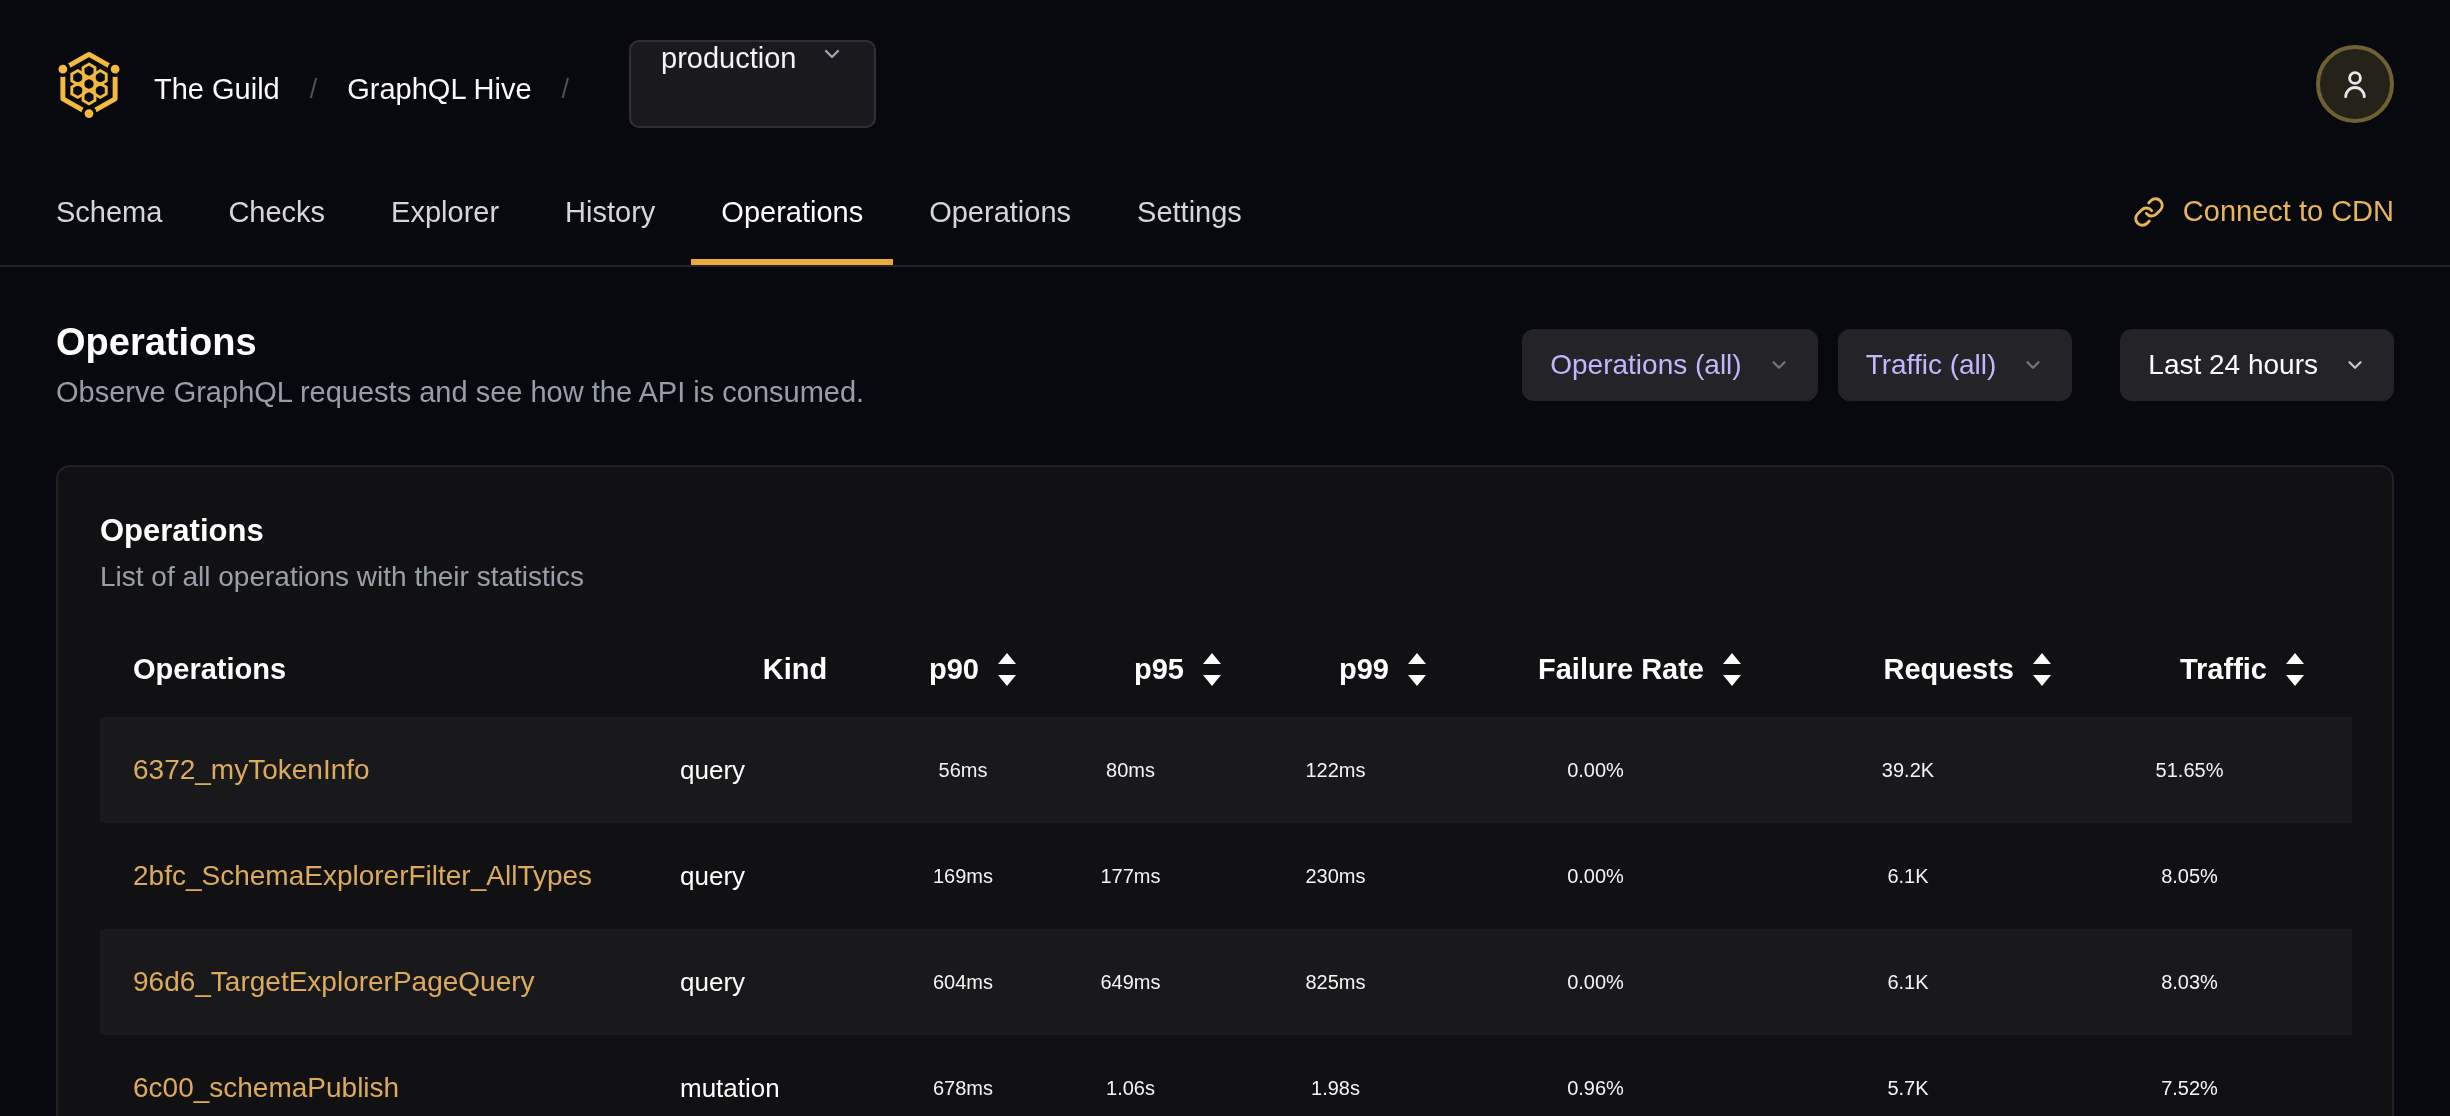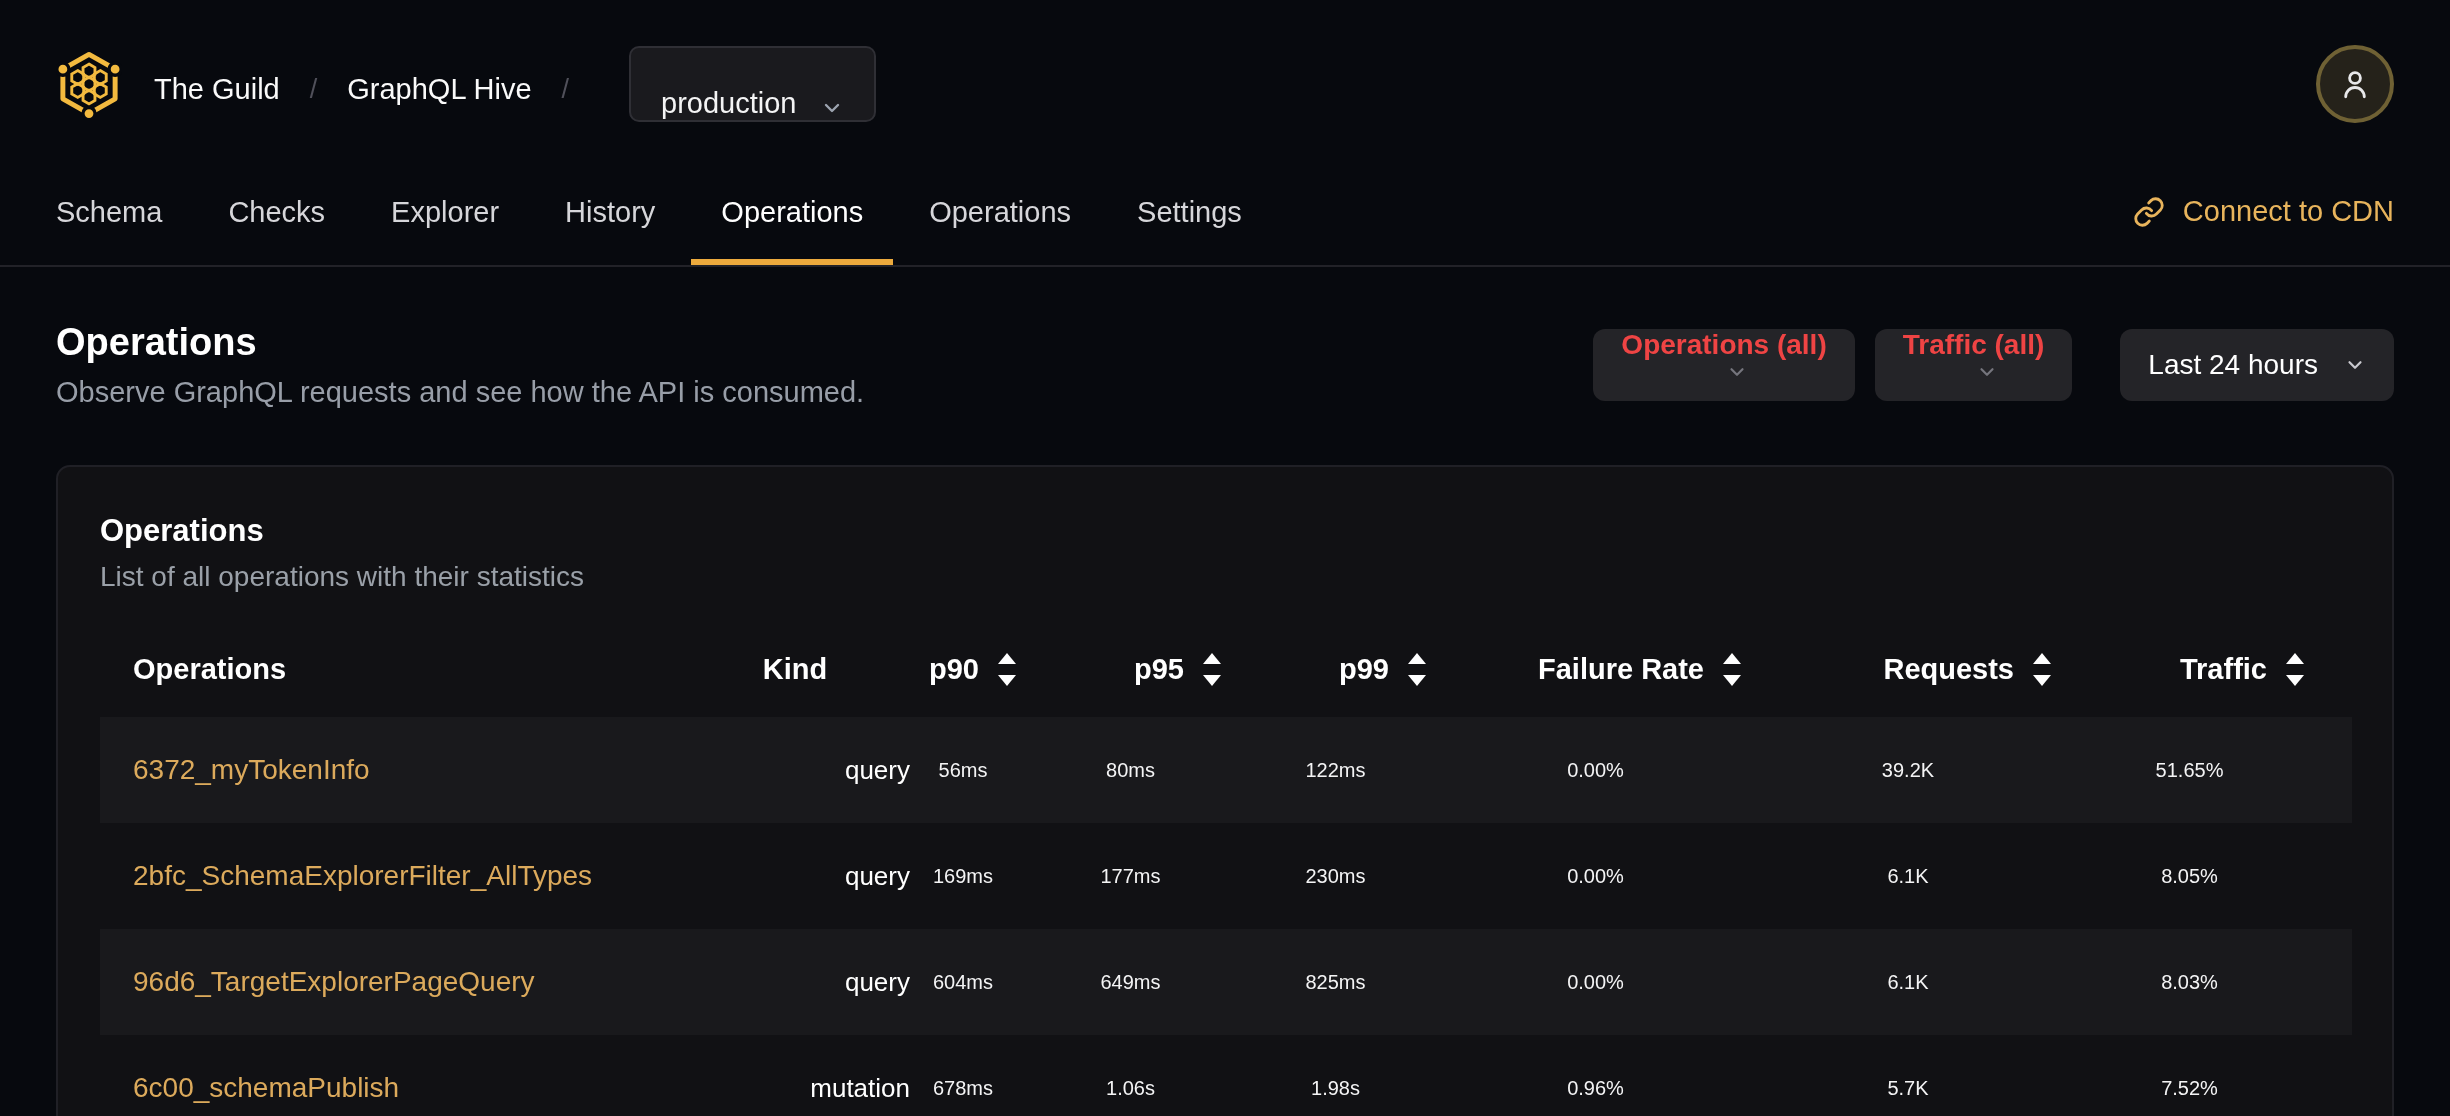--- a/index.html
+++ b/index.html
@@ -16,22 +16,22 @@
     display:flex; align-items:center;
     padding:46px 56px;
     height:168px;
   }
   .logo { width:66px; height:72px; flex:0 0 auto; }
   .breadcrumb { display:flex; align-items:center; margin-left:32px;margin-top:10px; }
   .crumb { font-size:29px; font-weight:500; color:#fafafa; cursor:pointer; }
   .crumb-sep { font-size:27px; color:#50505a; margin:0 30px; font-weight:400; }
   .target-btn {
     margin-left:30px;
-    display:flex; align-items:flex-end;
-    height:76px; padding:0 30px;
+    display:flex; align-items:flex-start;
+    height:88px; padding:0 30px;
     background:#1a1a1e;
     border:2px solid #2f2f35;
     border-radius:10px;
     font-size:29px; color:#f4f4f5;
     cursor:pointer;
   }
   .target-btn .chev { margin-left:24px; }
   .chev svg { display:block; }
   .avatar-btn {
     margin-left:auto;
@@ -76,21 +76,21 @@
   .page-title { font-size:38px; font-weight:700; color:#fff; }
   .page-subtitle { margin-top:12px; font-size:29px; color:#989ea8; }
   .filters { display:flex; gap:20px; }
   .filter-btn {
     display:flex; align-items:center;
     height:72px; padding:0 28px;
     background:#242428; border-radius:12px;
     font-size:28px; cursor:pointer; white-space:nowrap;
   }
   .filter-btn .chev { margin-left:26px; }
-  .filter-btn.muted { color:#ef4444; font-weight:700;flex-direction:column; }
+  .filter-btn.muted { color:#c4b5fd; font-weight:400; }
   .filter-btn.lit { color:#ffffff; font-weight:500;margin-left:28px; }
 
   
   .card {
     margin-top:56px;
     background:#111114;
     border:2px solid #202026;
     border-radius:14px;
     padding:46px 42px 80px;
   }
@@ -106,21 +106,21 @@
   th.c-traffic .th-inner { margin-right:48px; }
   .sort-arrows { display:inline-flex; flex-direction:column; gap:11px; margin-left:19px; }
   .arr-up { width:0; height:0; border-left:9px solid transparent; border-right:9px solid transparent; border-bottom:11px solid #fff; }
   .arr-down { width:0; height:0; border-left:9px solid transparent; border-right:9px solid transparent; border-top:11px solid #fff; }
 
   tbody tr { height:106px; }
   tbody tr.hl { background:#19191c; }
   td { vertical-align:middle; font-size:28px; color:#f4f4f5; }
   td.op { padding-left:33px; }
   td.op a { color:#dcaa5c; text-decoration:none; cursor:pointer; }
-  td.kind { text-align:right; font-size:26px; color:#fff; }
+  td.kind { text-align:left; font-size:26px; color:#fff; }
   td.num { text-align:center; padding-right:24px; font-size:20px; }
   td.traffic { padding-right:48px; }
 
   a { color:inherit; }
   svg { display:block; }
 </style>
 </head>
 <body>
 
 <div class="header-top">

